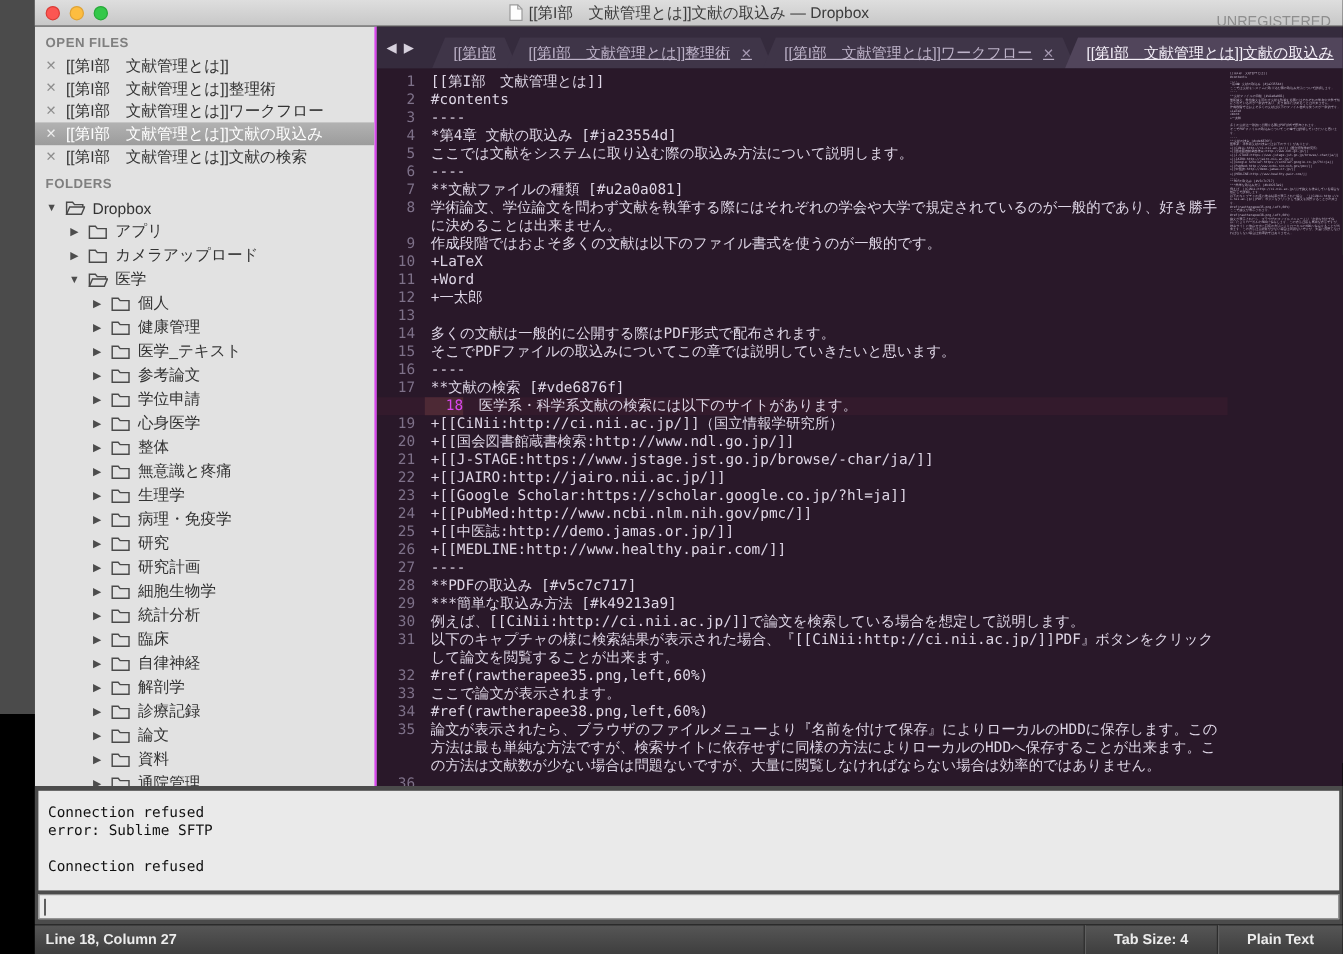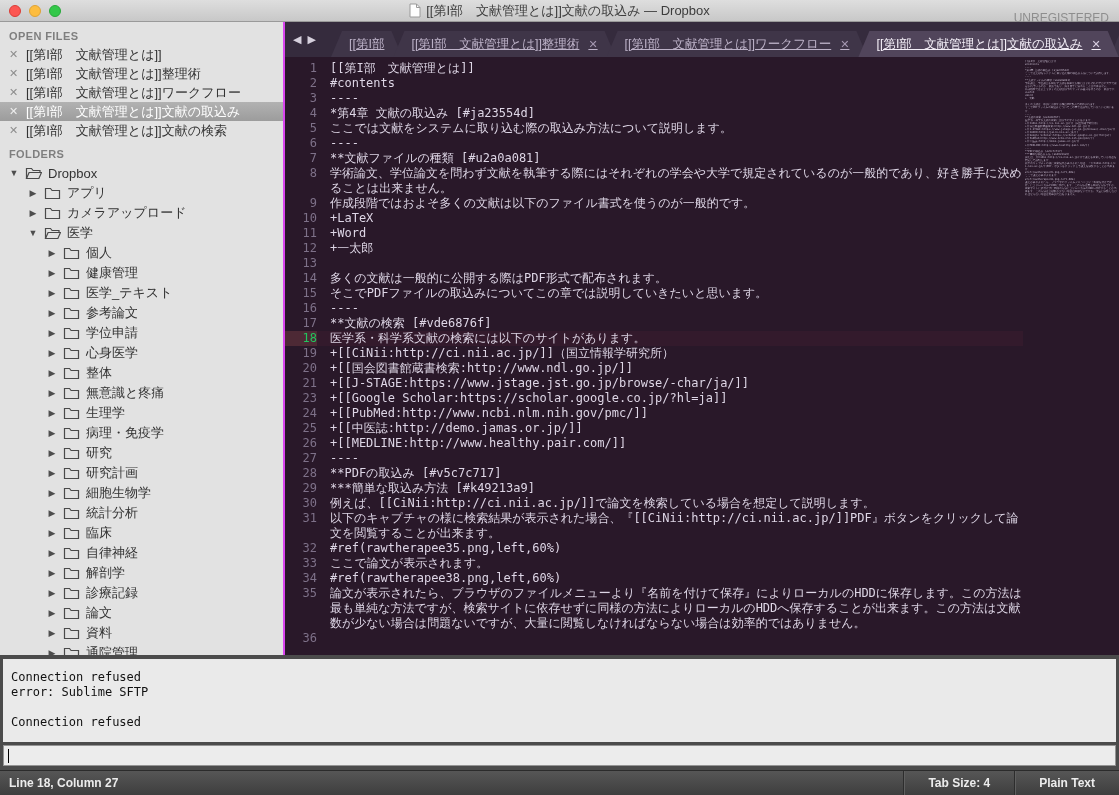--- a/index.html
+++ b/index.html
@@ -1,18 +1,18 @@
 <!DOCTYPE html>
 <html style="--editor_bg: #291829; --editor_text: #ded6e6; --gutter_text: #7e7189; --active_gutter_bg: #4d2935; --tabbar_bg: #352b3d; --tab_bg: #3f3548; --tab_active_bg: #51455b; --sidebar_bg: #e2e2e2; --console_bg: #eaeaea; --frame_bg: #4b4b4b;"><head>
 <meta charset="utf-8">
 <style>
   * { margin:0; padding:0; box-sizing:border-box; }
   html,body { width:1119px; height:795px; overflow:hidden; background:#000; }
   body { font-family:"Liberation Sans", sans-serif; }
-  #app { width:1119px; height:595px; display:flex; flex-direction:column; background:var(--frame_bg,#4b4b4b); }
+  #app { width:1119px; height:595px; display:flex; flex-direction:column; background:var(--frame_bg,#4b4b4b);padding-left:29px; }
 
   
   .titlebar { height:22px; flex:0 0 22px; background:linear-gradient(#dedede,#c8c8c8);
               border-bottom:1px solid #9a9a9a; display:flex; align-items:center; position:relative; }
   .lights { display:flex; gap:8px; margin-left:9px; }
   .light { width:12px; height:12px; border-radius:50%; }
   .light.red { background:#fc5652; border:1px solid #da3d37; }
   .light.yellow { background:#fdbd40; border:1px solid #dfa336; }
   .light.green { background:#34c84a; border:1px solid #28a93a; }
   .title-center { position:absolute; left:0; right:0; text-align:center; font-size:13px; color:#3c3c3c; }
@@ -53,21 +53,21 @@
   .tab-overflow { position:absolute; right:9px; top:13px; color:#d2cbdb; font-size:10px; }
 
   
   .code-area { position:absolute; top:35px; bottom:0; left:0; right:0; overflow:hidden; padding-top:4px;
                font-family:"DejaVu Sans Mono", monospace; font-size:12px; line-height:15px;
                color:var(--editor_text,#ded6e6); }
   .code-rows { margin-right:96px; }
   .code-row { display:flex; min-height:15px; }
   .code-row.active { background:rgba(190,60,80,0.07); }
   .gutter-num { flex:0 0 32px; text-align:right; padding-right:0; color:var(--gutter_text,#7e7189); }
-  .code-row.active .gutter-num { background:var(--active_gutter_bg,#4d2935); color:#22c55e; }
+  .code-row.active .gutter-num { background:var(--active_gutter_bg,#4d2935); color:#d946ef;margin-left:40px; }
   .code-text { padding-left:13px; white-space:pre-wrap; word-break:break-all; min-height:15px; flex:1; }
   .minimap { position:absolute; top:3px; right:2px; bottom:0; width:92px; font-family:"DejaVu Sans Mono",monospace;
              font-size:2.6px; line-height:3.1px; color:#cdc2d6; white-space:pre-wrap; word-break:break-all;
              opacity:.9; overflow:hidden; }
 
   
   .bottom-frame { flex:0 0 115px; background:var(--frame_bg,#4b4b4b); padding:4px 3px 0 3px; }
   .console-out { height:83px; background:var(--console_bg,#eaeaea); font-family:"DejaVu Sans Mono",monospace;
                  font-size:12px; line-height:15px; color:#111; padding:11px 8px; overflow:hidden; white-space:pre; }
   .console-in { height:21px; margin-top:3px; background:#ececec; border:1px solid #949494; position:relative; }
@@ -464,20 +464,24 @@
               <div class="gutter-num">19</div>
               <div class="code-text">+[[CiNii:http://ci.nii.ac.jp/]]（国立情報学研究所）</div>
             </div>
             <div class="code-row">
               <div class="gutter-num">20</div>
               <div class="code-text">+[[国会図書館蔵書検索:http://www.ndl.go.jp/]]</div>
             </div>
             <div class="code-row">
               <div class="gutter-num">21</div>
               <div class="code-text">+[[J-STAGE:https://www.jstage.jst.go.jp/browse/-char/ja/]]</div>
+            </div>
+            <div class="code-row">
+              <div class="gutter-num">22</div>
+              <div class="code-text">+[[JAIRO:http://jairo.nii.ac.jp/]]</div>
             </div>
             <div class="code-row">
               <div class="gutter-num">23</div>
               <div class="code-text">+[[Google Scholar:https://scholar.google.co.jp/?hl=ja]]</div>
             </div>
             <div class="code-row">
               <div class="gutter-num">24</div>
               <div class="code-text">+[[PubMed:http://www.ncbi.nlm.nih.gov/pmc/]]</div>
             </div>
             <div class="code-row">

